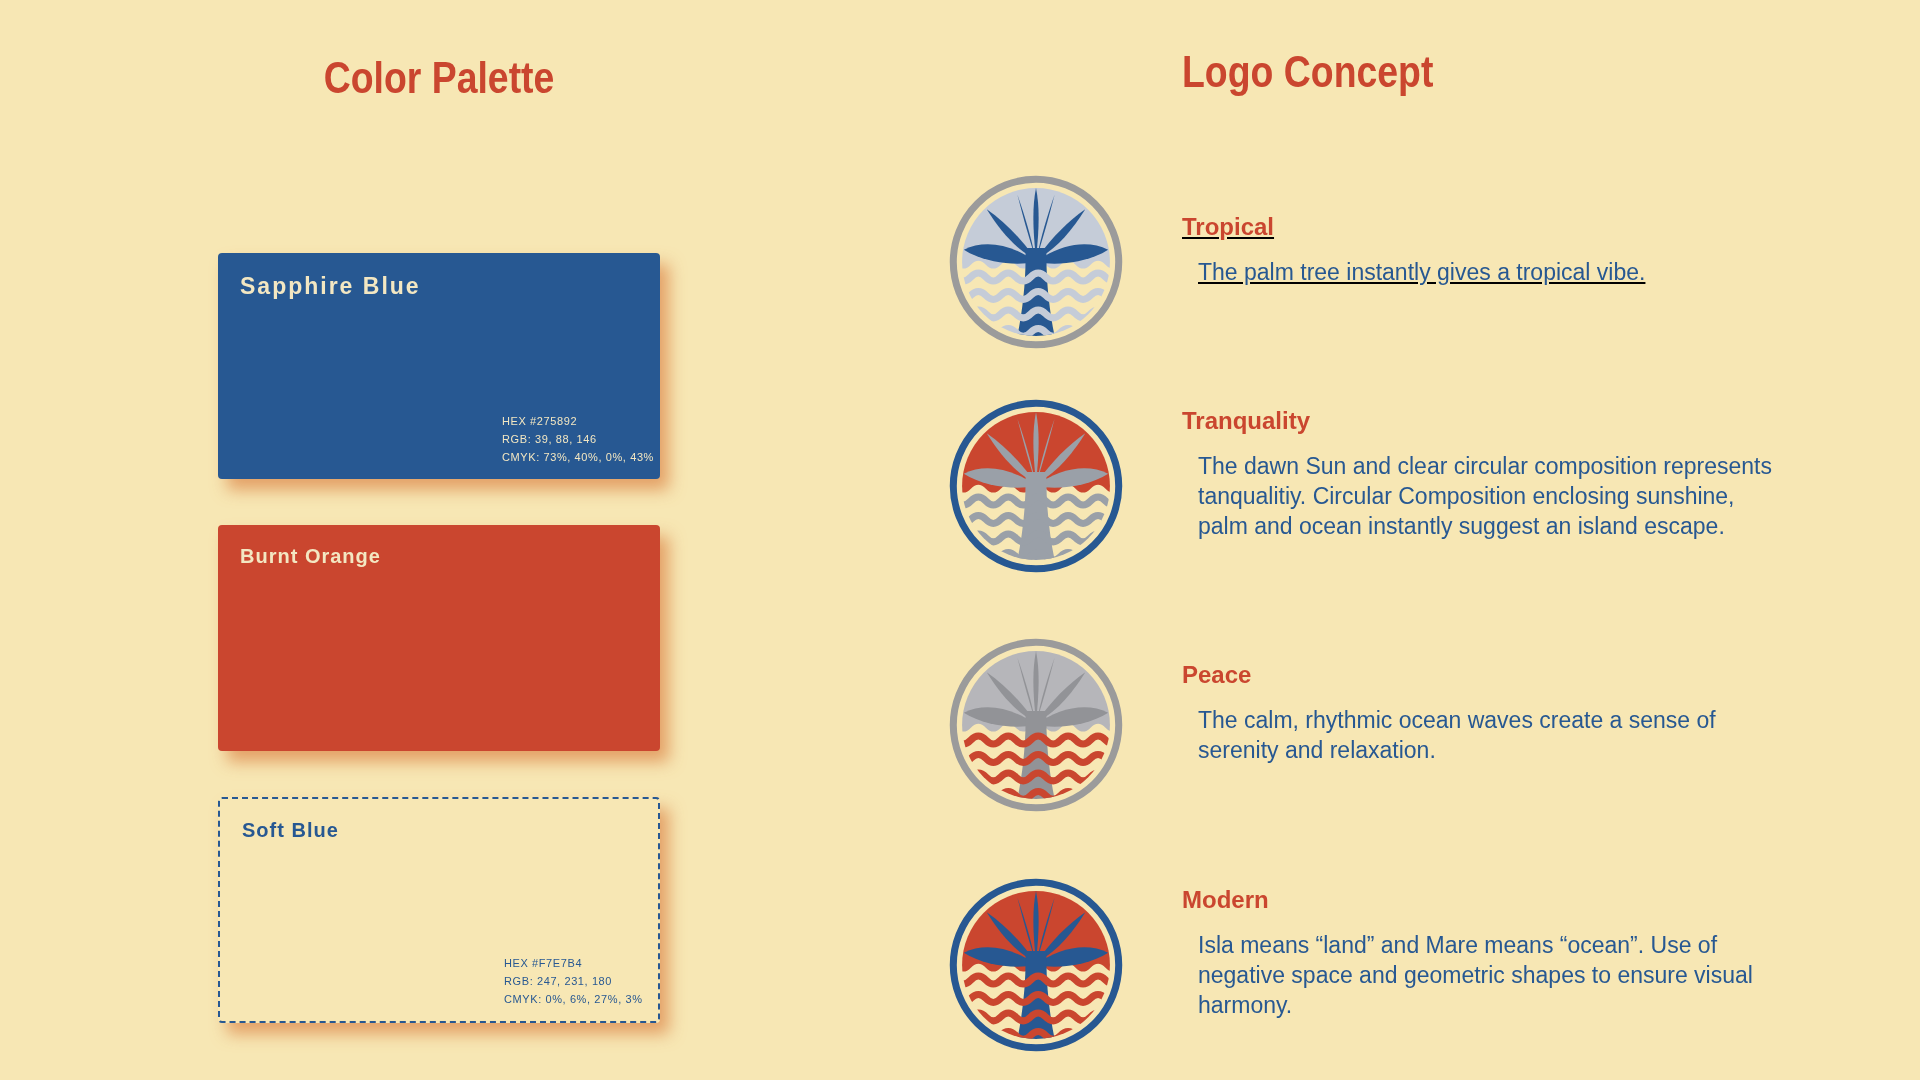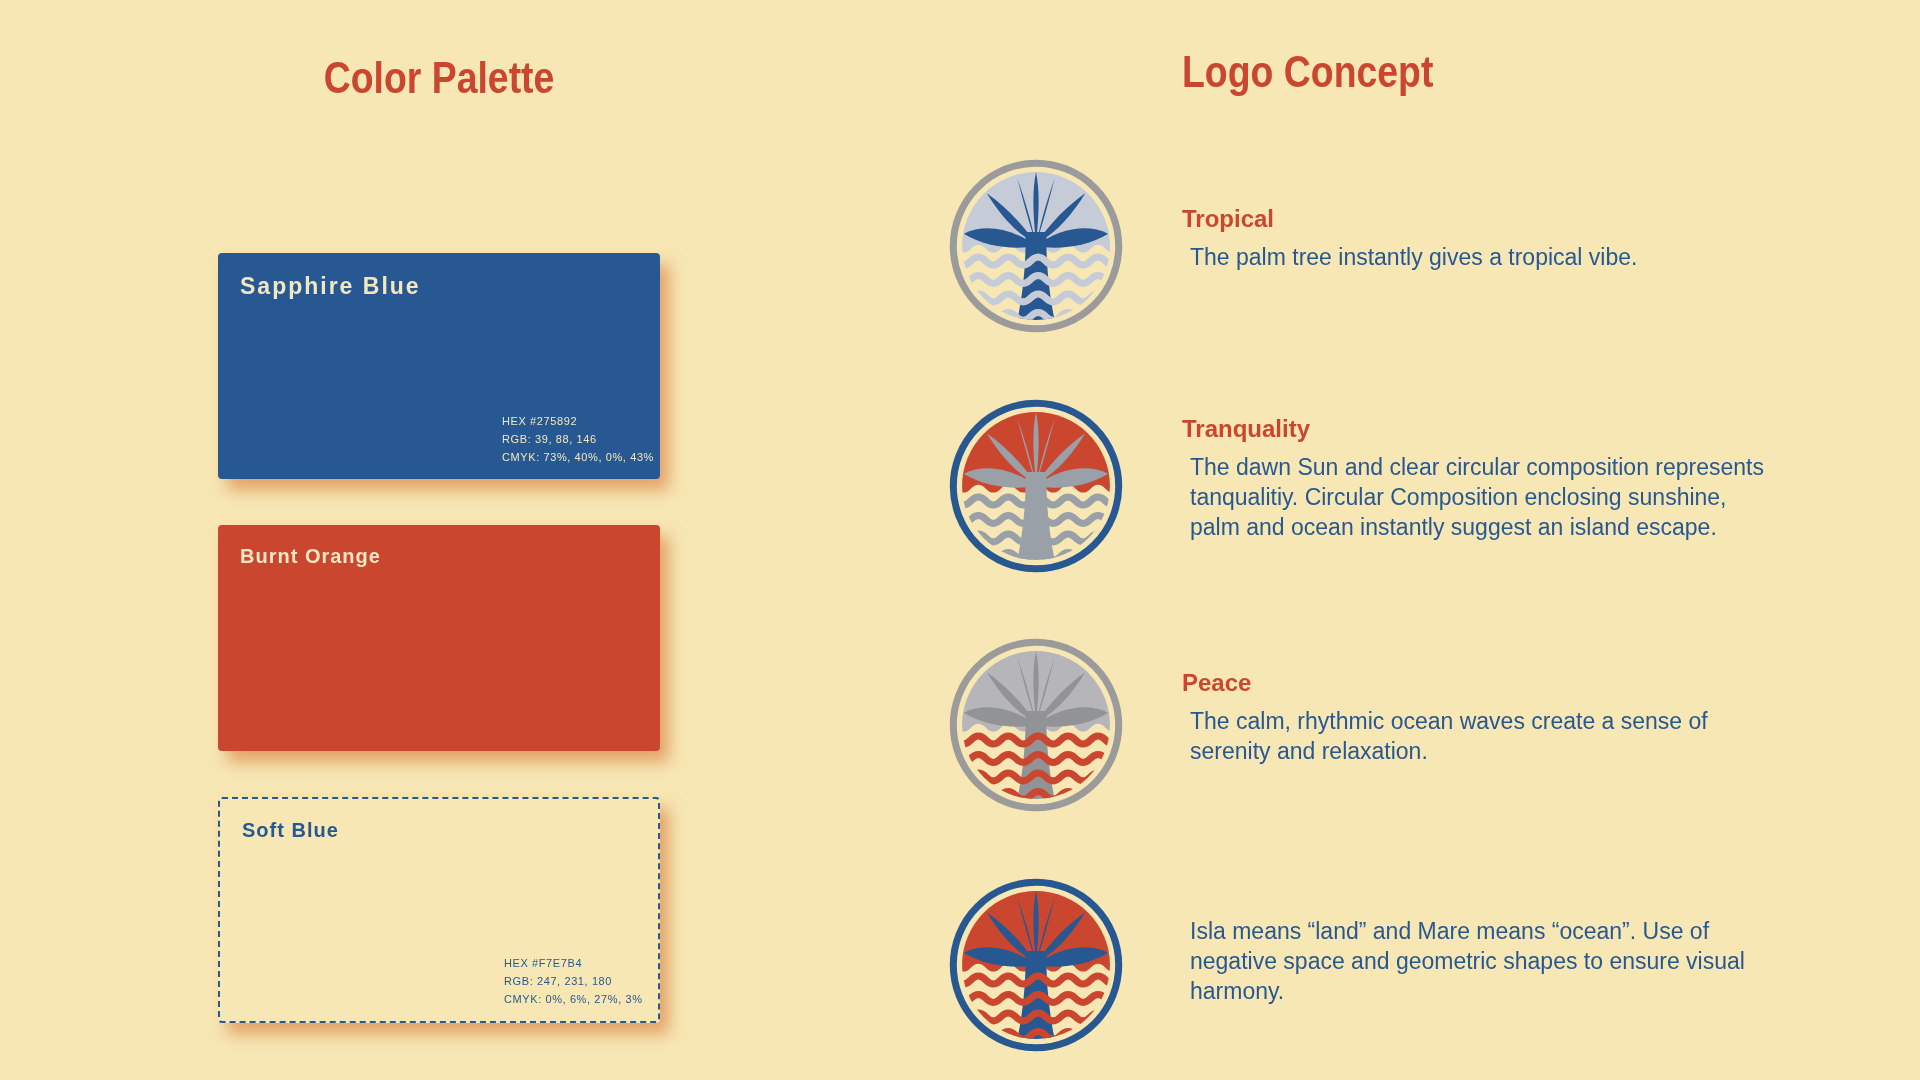--- a/index.html
+++ b/index.html
@@ -33,26 +33,26 @@
   .card--light .swatch-name{color:#F3E7C2;}
   .card--dashed .swatch-name{color:#275892;}
   .swatch-details{
     position:absolute;left:284px;bottom:13px;
     font-size:11px;line-height:18px;letter-spacing:.6px;
   }
   .card--light .swatch-details{color:#F3E7C2;}
   .card--dashed .swatch-details{color:#275892;margin-top:17px;}
   
   .row{position:absolute;left:948px;height:176px;display:flex;align-items:center;gap:58px;}
-  #row-0{top:158px;} #row-1{top:398px;} #row-2{top:637px;} #row-3{top:877px;}
+  #row-0{top:174px;text-decoration:underline;} #row-1{top:398px;} #row-2{top:637px;} #row-3{top:877px;}
   .logo-wrap{width:176px;height:176px;flex:none;}
   .logo-wrap svg{display:block;width:176px;height:176px;}
   .row-text{transform:translateY(-4px);}
   .concept-name{margin:0 0 9px 0;font-size:24px;font-weight:700;color:#CA462F;font-stretch:condensed;}
-  .concept-desc{margin:8px;font-size:23px;line-height:30px;color:#275892;white-space:pre-line;font-stretch:condensed;}
+  .concept-desc{margin:16px;font-size:23px;line-height:30px;color:#275892;white-space:pre-line;font-stretch:condensed;}
 </style>
 </head>
 <body>
 
 <div id="stage">
 
   <h1 class="section-title" id="palette-title">Color Palette</h1>
 
   <div id="cards">
 
@@ -209,19 +209,20 @@
       <path d="M88 84 C89 118 85 156 78 188 L122 188 C115 156 111 118 112 84 Z" fill="var(--trunk)"></path>
       <path d="M-8 117 Q0.5 108 9 117 T26 117 T43 117 T60 117 T77 117 T94 117 T111 117 T128 117 T145 117 T162 117 T179 117 T196 117 T213 117" fill="none" stroke="var(--wave)" stroke-width="8"></path>
             <path d="M-8 138 Q0.5 129 9 138 T26 138 T43 138 T60 138 T77 138 T94 138 T111 138 T128 138 T145 138 T162 138 T179 138 T196 138 T213 138" fill="none" stroke="var(--wave)" stroke-width="8"></path>
             <path d="M-8 159 Q0.5 150 9 159 T26 159 T43 159 T60 159 T77 159 T94 159 T111 159 T128 159 T145 159 T162 159 T179 159 T196 159 T213 159" fill="none" stroke="var(--wave)" stroke-width="8"></path>
             <path d="M-8 180 Q0.5 171 9 180 T26 180 T43 180 T60 180 T77 180 T94 180 T111 180 T128 180 T145 180 T162 180 T179 180 T196 180 T213 180" fill="none" stroke="var(--wave)" stroke-width="8"></path>
             <path d="M-8 200 Q0.5 191 9 200 T26 200 T43 200 T60 200 T77 200 T94 200 T111 200 T128 200 T145 200 T162 200 T179 200 T196 200 T213 200" fill="none" stroke="var(--wave)" stroke-width="8"></path>
     </g>
   </svg>
       </div>
     <div class="row-text">
+      <h3 class="concept-name">Modern</h3>
       <p class="concept-desc">Isla means “land” and Mare means “ocean”. Use of
 negative space and geometric shapes to ensure visual
 harmony.</p>
     </div>
   </div>
 
 </div>
 
 </body></html>

